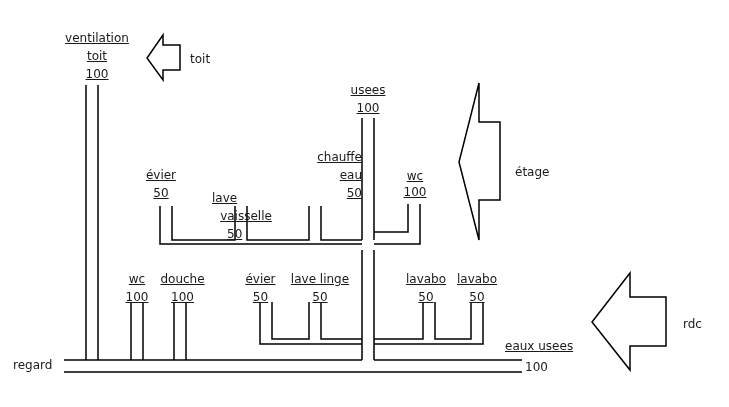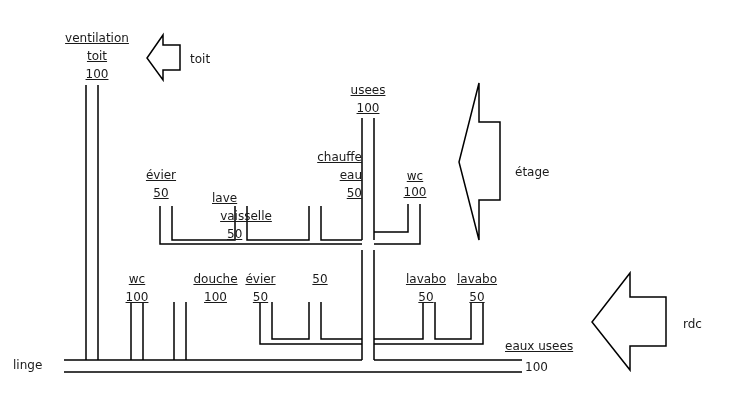--- a/index.html
+++ b/index.html
@@ -71,35 +71,36 @@
 </div>
 <div class="lbl" style="left:390px;top:168px;width:50px;line-height:16px;">
   <span>wc</span>
   <span>100</span>
 </div>
 
 <div class="lbl" style="left:117px;top:270px;width:40px;">
   <span>wc</span>
   <span>100</span>
 </div>
-<div class="lbl" style="left:155px;top:270px;width:55px;margin-left:33px;">
+<div class="lbl" style="left:155px;top:270px;width:55px;">
   <span>douche</span>
   <span>100</span>
 </div>
 <div class="lbl" style="left:238px;top:270px;width:45px;">
   <span>évier</span>
   <span>50</span>
 </div>
 <div class="lbl" style="left:285px;top:270px;width:70px;">
+  <span>lave linge</span>
   <span>50</span>
 </div>
 <div class="lbl" style="left:402px;top:270px;width:48px;">
   <span>lavabo</span>
   <span>50</span>
 </div>
 <div class="lbl" style="left:453px;top:270px;width:48px;">
   <span>lavabo</span>
   <span>50</span>
 </div>
 
-<div class="side" style="left:13px;top:357px;">linge</div>
+<div class="side" style="left:13px;top:357px;">regard</div>
 <div class="side" style="left:505px;top:338px;text-decoration:underline;">eaux usees</div>
 <div class="side" style="left:525px;top:359px;">100</div>
 
 </body></html>

